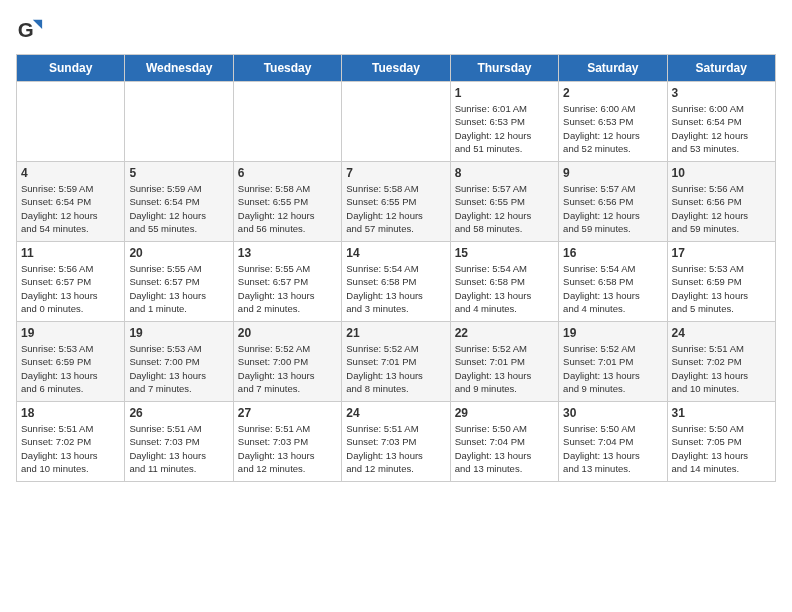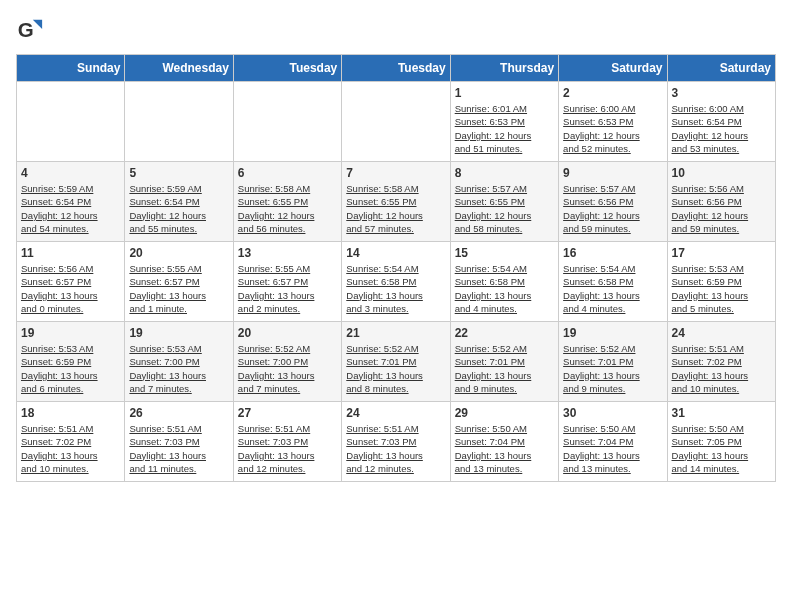--- a/index.html
+++ b/index.html
@@ -49,21 +49,21 @@
     }
     table {
       width: 100%;
       border-collapse: collapse;
       font-size: 10px;
     }
     thead tr th {
       background-color: #2a6db5;
       color: #fff;
       padding: 6px 4px;
-      text-align: right;
+      text-align: center;
       font-size: 12px;
       border: 1px solid #ccc;
     }
     tbody tr td {
       border: 1px solid #ccc;
       vertical-align: top;
       padding: 4px;
       height: 80px;
       background: #fff;
     }
@@ -73,21 +73,20 @@
     .day-number {
       font-size: 12px;
       font-weight: bold;
       color: #333;
       margin-bottom: 2px;
     }
     .day-info {
       font-size: 9.5px;
       color: #333;
       line-height: 1.4;
-      text-decoration: underline;
     }
     .empty-cell {
       background: #fff !important;
     }
   </style>
 </head>
 <body>
 
 <div class="header">
   <div class="logo">

